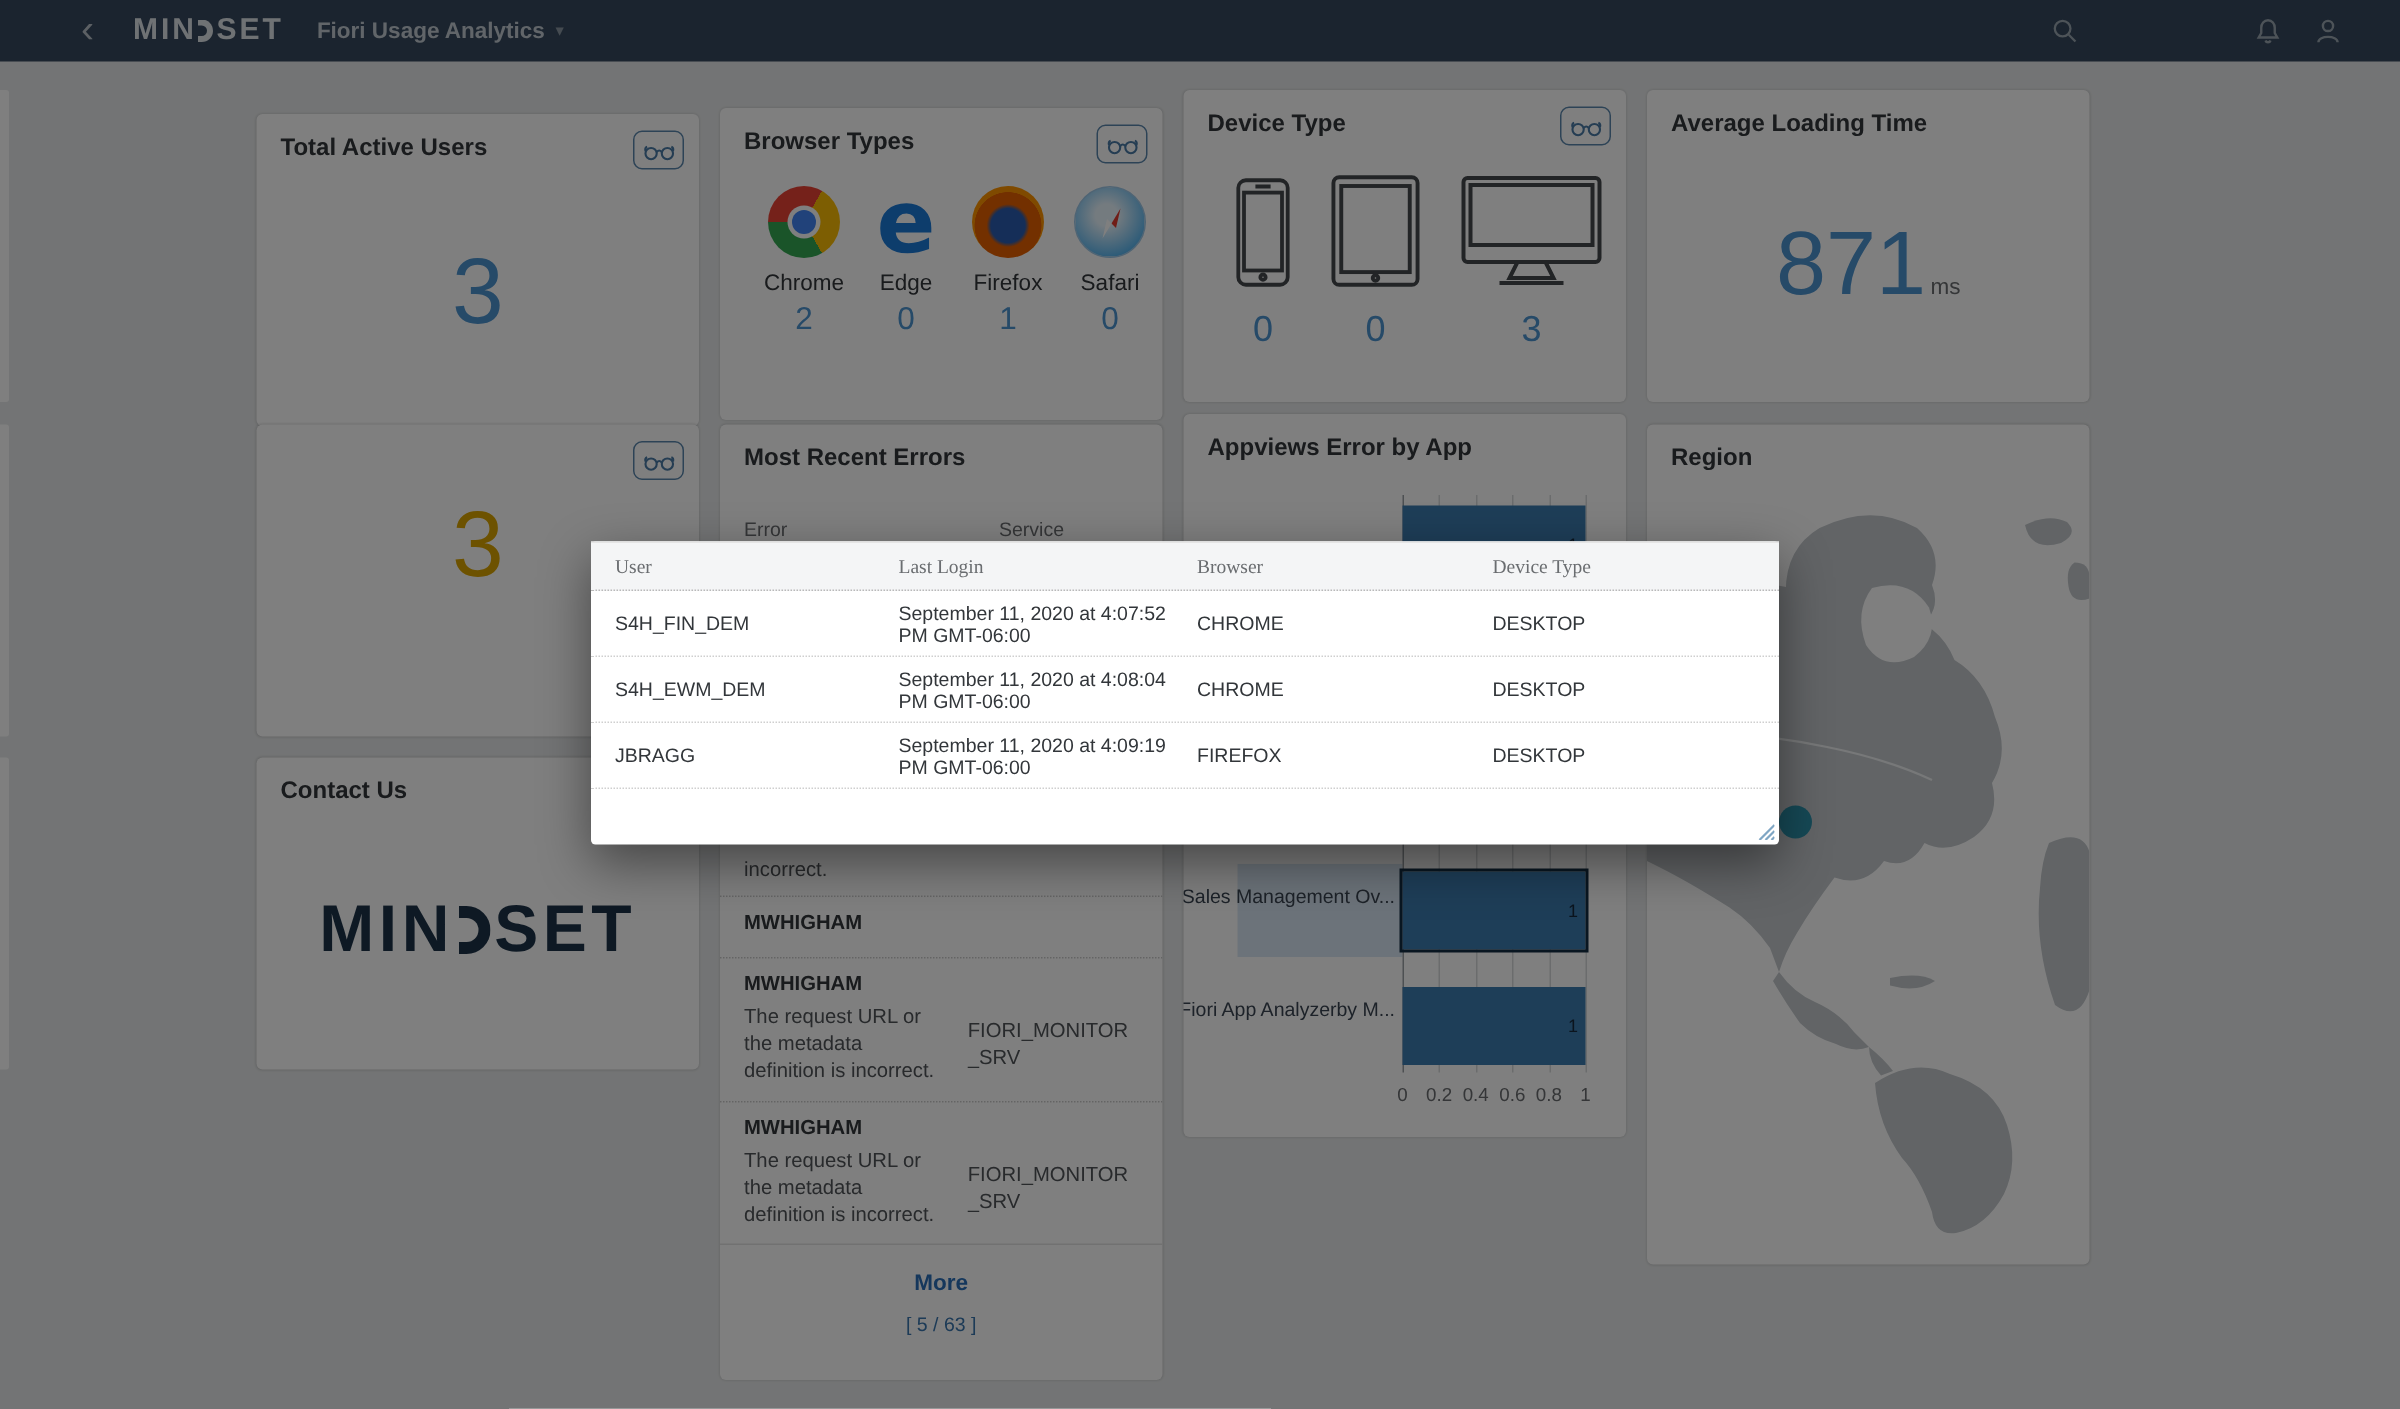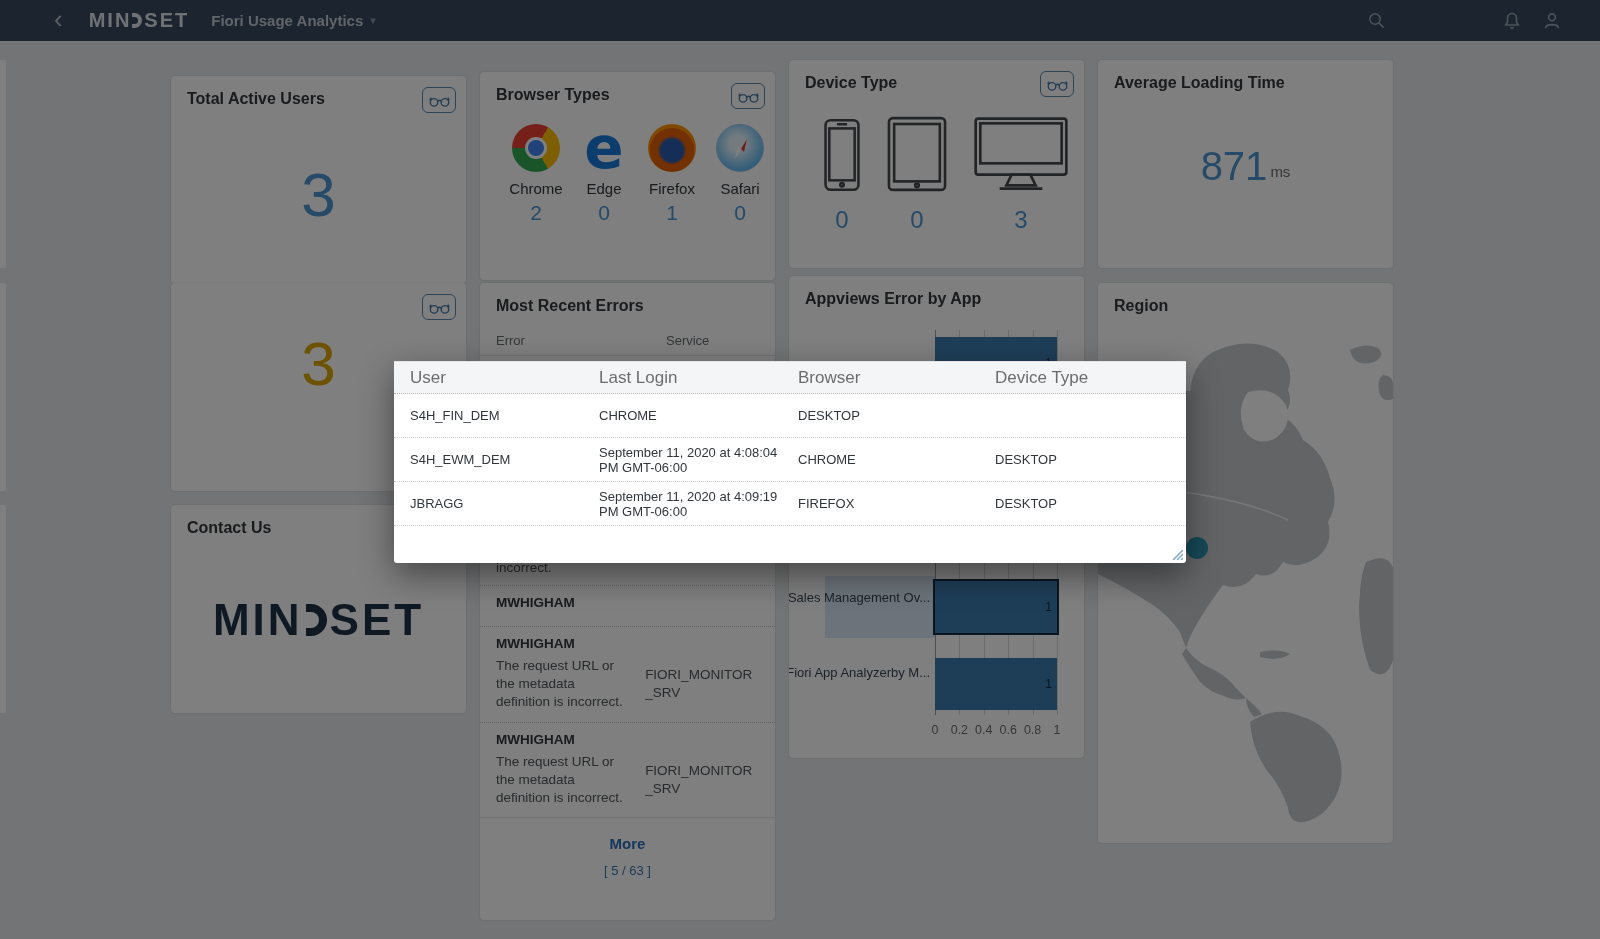--- a/index.html
+++ b/index.html
@@ -55,26 +55,26 @@
   .bcount { font-size:21px; color:#4d94d0; margin-top:4px; }
 
   
   .device-row { display:flex; align-items:flex-end; padding:18px 0 0 34px; gap:26px; }
   .device-item { display:flex; flex-direction:column; align-items:center; }
   .device-item svg { stroke:#45494d; fill:none; stroke-width:2; }
   .dcount { font-size:24px; color:#4d94d0; margin-top:14px; }
 
   
   .alt-center { display:flex; align-items:flex-end; justify-content:center; margin-top:48px; }
-  .alt-num { font-size:40px; color:#4d94d0; line-height:1; }
+  .alt-num { font-size:60px; color:#4d94d0; line-height:1; }
   .alt-unit { font-size:15px; color:#6a6d70; margin:0 0 6px 3px; }
 
   
   .err-cols { display:flex; padding:8px 16px 7px; font-size:13px; color:#6a6d70;
-              border-bottom:1px solid #e2e2e2; margin-top:4px; }
+              border-bottom:1px solid #e2e2e2; margin-top:16px; }
   .err-cols .c1 { width:152px; } .err-cols .c2 { margin-left:18px; }
   .err-row { padding:9px 16px 10px; border-bottom:1px dotted #c9c9c9; }
   .err-row.partial { height:230px; display:flex; align-items:flex-end; padding-bottom:8px; }
   .err-user { font-weight:bold; font-size:13.5px; color:#32363a; margin-bottom:6px; }
   .err-flex { display:flex; }
   .err-msg { width:152px; font-size:13.5px; color:#515559; line-height:1.35; }
   .err-svc { width:132px; margin-left:18px; font-size:13.5px; color:#515559; line-height:1.35;
              word-break:break-all; overflow:hidden; align-self:center; }
   .err-more { text-align:center; color:#2a6fb8; font-weight:bold; font-size:15px; margin-top:17px; cursor:pointer; }
   .err-pager { text-align:center; color:#3a76ae; font-size:13px; margin-top:11px; }
@@ -105,21 +105,21 @@
                         border-radius:0 18px 18px 0; margin:0 3px; }
 
   
   .dim { position:absolute; inset:0; background:rgba(0,0,0,.5); z-index:50; }
   .modal { position:absolute; left:394px; top:361px; width:792px; height:202px; background:#fff;
            border-radius:3px; box-shadow:0 12px 34px rgba(0,0,0,.45); z-index:60; }
   .modal-title { text-align:center; font-size:16px; color:#32363a; padding:9px 0 8px; }
   .mgrid { display:grid; grid-template-columns:189px 199px 197px 187px; padding-left:16px; }
   .mhead { background:#f4f5f6; border-top:1px solid #e5e5e5; border-bottom:1px dotted #b9b9b9;
            height:33px; align-items:center; }
-  .mhead div { font-size:17px; color:#6a6d70; }
+  .mhead div { font-size:13px; color:#6a6d70;font-family:Liberation Serif, serif; }
   .mrow { min-height:44px; align-items:center; border-bottom:1px dotted #cfcfcf; cursor:pointer; }
   .mrow:last-child { border-bottom:none; }
   .mrow div { font-size:13px; color:#32363a; padding:5px 10px 5px 0; }
   .grip { position:absolute; right:3px; bottom:3px; width:13px; height:13px; cursor:nwse-resize; }
 </style>
 </head>
 <body>
 
 <div class="topbar">
   <span class="back">‹</span>
@@ -383,20 +383,21 @@
 
 <div class="modal">
   <div class="mgrid mhead">
     <div>User</div>
     <div>Last Login</div>
     <div>Browser</div>
     <div>Device Type</div>
   </div>
   <div class="mgrid mrow">
     <div>S4H_FIN_DEM</div>
+    <div>September 11, 2020 at 4:07:52 PM GMT-06:00</div>
     <div>CHROME</div>
     <div>DESKTOP</div>
   </div>
   <div class="mgrid mrow">
     <div>S4H_EWM_DEM</div>
     <div>September 11, 2020 at 4:08:04 PM GMT-06:00</div>
     <div>CHROME</div>
     <div>DESKTOP</div>
   </div>
   <div class="mgrid mrow">

